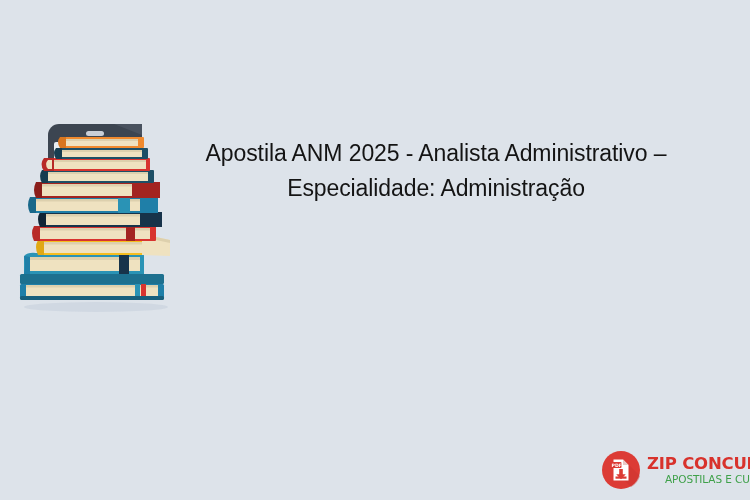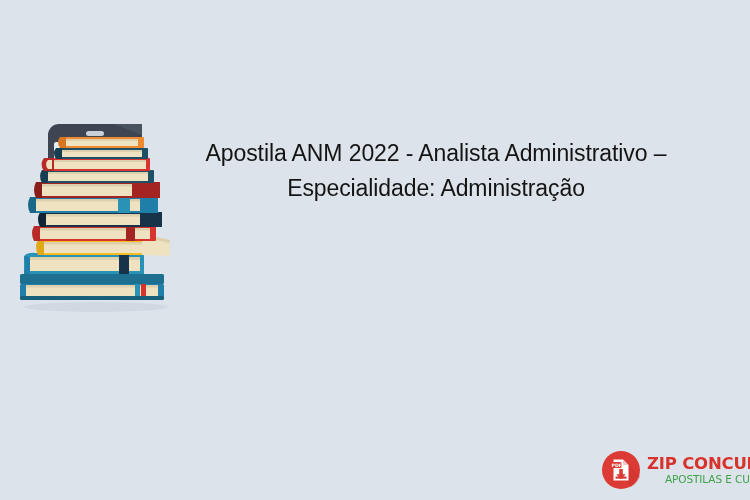--- a/index.html
+++ b/index.html
@@ -204,21 +204,21 @@
       <g>
         <rect x="46" y="15" width="84" height="11" rx="1" fill="#f08a2e"></rect>
         <rect x="52" y="17" width="72" height="7" fill="#efe2c0"></rect>
         <rect x="52" y="17" width="72" height="2" fill="#ddd0ad"></rect>
         <path d="M46 15 Q42 20 46 26 L52 26 L52 15 Z" fill="#d9761f"></path>
       </g>
     </svg>
   </div>
 
   <div id="title-block">
-    <h1 id="product-title">Apostila ANM 2022 - Analista Administrativo – Especialidade: Administração</h1>
+    <h1 id="product-title">Apostila ANM 2025 - Analista Administrativo – Especialidade: Administração</h1>
   </div>
 
   <div id="brand-logo">
     <div id="brand-mark">
       <svg viewBox="0 0 40 40" xmlns="http://www.w3.org/2000/svg" aria-hidden="true">
         <circle cx="20" cy="20" r="19" fill="#dc3b35"></circle>
 
         <path d="M24 11 L39 26 A19 19 0 0 1 30 37 L13 20 Z" fill="#c9332e" opacity="0.45"></path>
 
         <path d="M12.5 9.5 L22 9.5 L27.5 15 L27.5 30.5 L12.5 30.5 Z" fill="#ffffff"></path>

